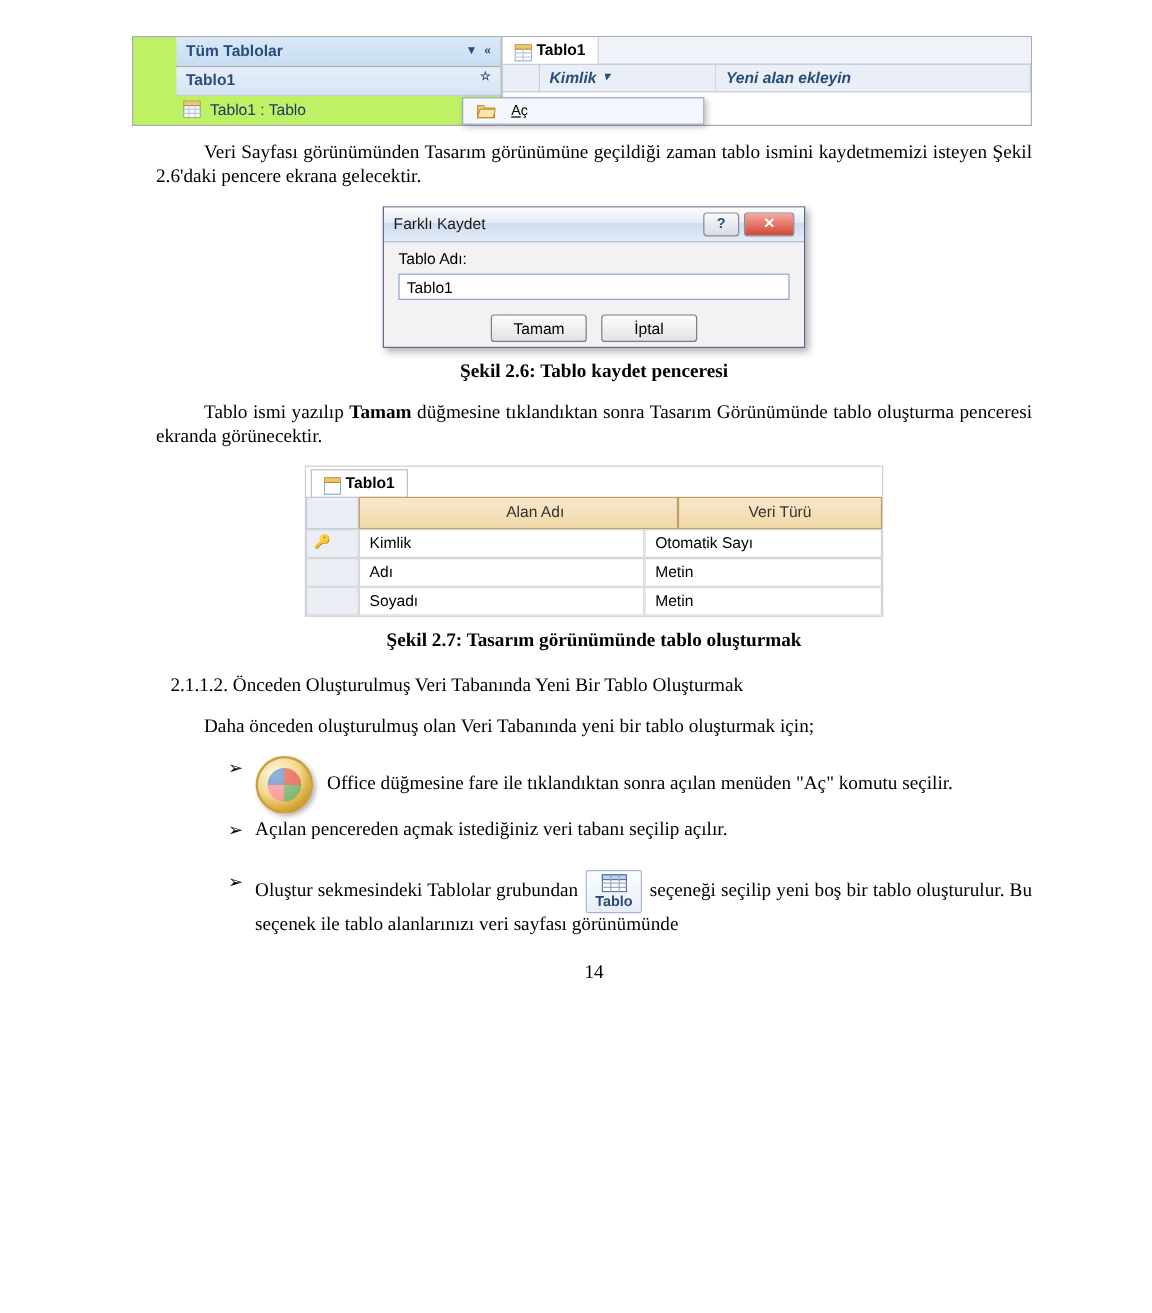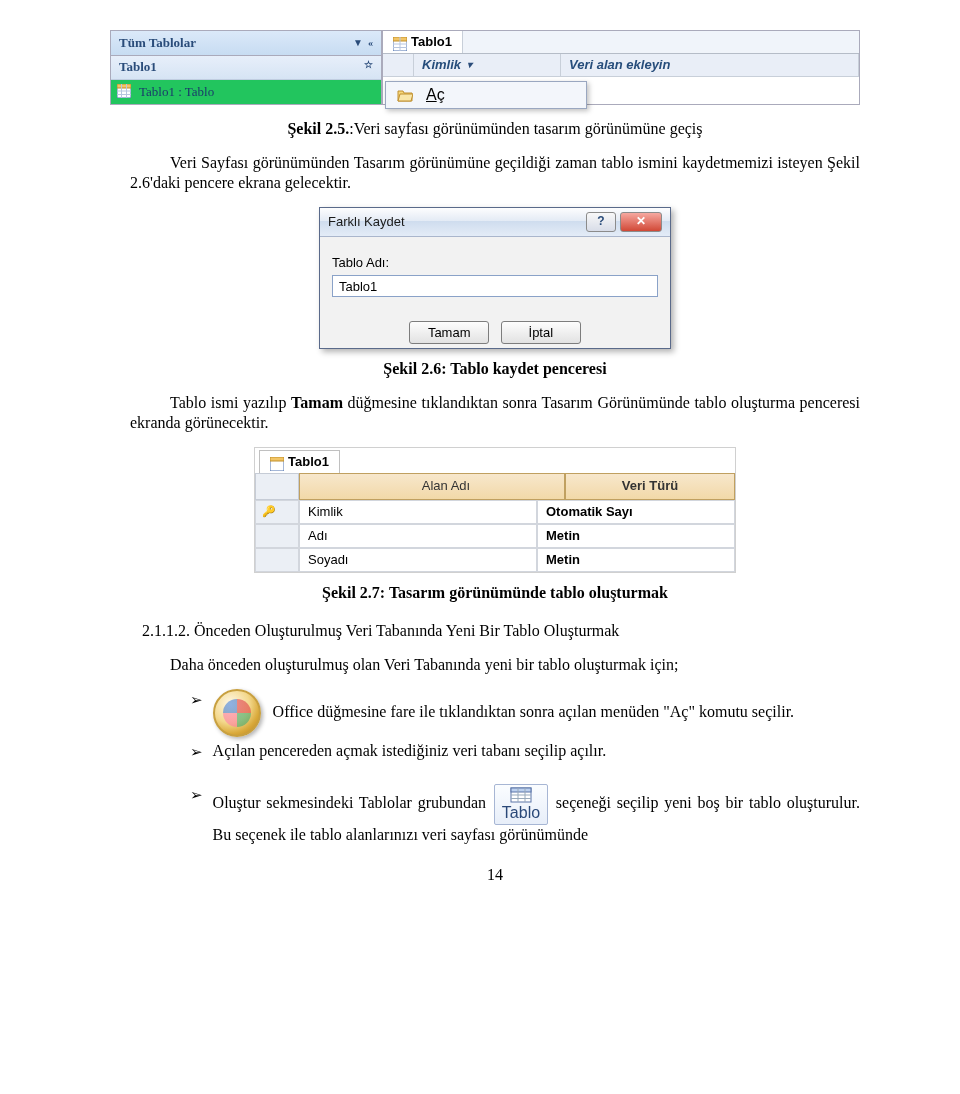--- a/index.html
+++ b/index.html
@@ -19,23 +19,24 @@
   
   .fig1 {
     display: flex;
     gap: 0;
     border-bottom: 0;
     margin-left: -20px;
   }
   .navpane {
     width: 270px;
     border: 1px solid #aab;
-    background: #22c55e;
-    font-family: Liberation Serif, serif;
+    background: #bef264;
+    font-family: Liberation Sans, sans-serif;
     font-size: 13px;
+    padding-left: 36px;
   }
   .navpane-header {
     background: linear-gradient(#dbe9f9, #c7dcf2);
     padding: 4px 8px;
     border-bottom: 1px solid #aab;
     display: flex;
     justify-content: space-between;
     align-items: center;
     color: #2a4c7a;
     font-weight: bold;
@@ -102,21 +103,21 @@
   .ds-col1 { width: 130px; }
   .ds-col2 { flex: 1; }
 
   .ctxmenu {
     position: relative;
     margin-left: -5px;
     width: 200px;
     border: 1px solid #9aa7c0;
     background: #f3f6fb;
     font-family: "Segoe UI", Tahoma, sans-serif;
-    font-size: 16px;
+    font-size: 12px;
     box-shadow: 2px 2px 5px rgba(0,0,0,0.25);
   }
   .ctxmenu-item {
     display: flex;
     align-items: center;
     gap: 10px;
     padding: 3px 8px;
   }
   .ctxmenu .mi-icon { width: 22px; display: flex; justify-content: center; }
   .ctxmenu .accel { text-decoration: underline; }
@@ -147,21 +148,21 @@
     gap: 28px;
   }
   .dlg-title-right { display: flex; gap: 4px; }
   .winbtn {
     width: 28px; height: 18px; border: 1px solid #8b8b8b;
     border-radius: 3px; display: flex; align-items: center; justify-content: center;
     font-size: 12px;
   }
   .winbtn.help { background: linear-gradient(#f8f8f8,#d8dde8); color: #2a4c7a; font-weight: bold;}
   .winbtn.close { background: linear-gradient(#f6a8a0,#d14836); color: #fff; font-weight: bold; width: 40px;}
-  .dlg-body { padding: 18px 12px; }
+  .dlg-body { padding: 6px 12px; }
   .dlg-input {
     width: 100%; box-sizing: border-box; height: 22px;
     border: 1px solid #8aa2c8; background: #fff; padding: 2px 6px;
     font-family: inherit; font-size: 13px;
   }
   .dlg-buttons { text-align: center; padding: 6px 0 4px; }
   .dlg-btn {
     display: inline-block; min-width: 80px; padding: 3px 14px; margin: 0 4px;
     border: 1px solid #7d7d7d; border-radius: 3px;
     background: linear-gradient(#fdfdfd,#e2e2e2);
@@ -183,21 +184,21 @@
   }
   .dv-headrow { display: flex; }
   .dv-head {
     background: linear-gradient(#f7e7cc,#f2d9a8);
     border: 1px solid #c0a060;
     padding: 4px 8px; color: #333; font-weight: normal;
     text-align: center;
   }
   .dv-c0 { width: 26px; background:#ebeff5; border-color:#c6ccd6; }
   .dv-c1 { width: 220px; padding-left: 36px; }
-  .dv-c2 { flex: 1; font-weight: bold; }
+  .dv-c2 { flex: 1; }
   .dv-row { display: flex; }
   .dv-cell {
     border: 1px solid #d2d6dd; padding: 3px 8px; background:#fff;
   }
   .dv-row .dv-c0 { background:#ebeff5; position: relative; }
   .keyicon { color:#c08000; font-size: 11px; position:absolute; left:6px; top:4px; }
 
   
   .h3 { font-weight: normal; margin: 18px 12px 10px; }
 
@@ -221,22 +222,22 @@
   }
   .office-btn::after{
     content:""; position:absolute; inset:8px; border-radius:50%;
     background: conic-gradient(#d34 0 90deg, #3a7 0 180deg, #f7a 0 270deg, #37d 0 360deg);
     opacity: 0.55;
   }
 
   .tablo-button {
     display:inline-block; vertical-align: middle;
     border:1px solid #a7b6d4; background:linear-gradient(#fbfdff,#e7eef9);
-    padding:2px 7px 1px; font-family:"Segoe UI",Tahoma,sans-serif; font-size:16px;
-    color:#2a4878; text-align:center; border-radius:2px; margin: 0 2px;
+    padding:2px 7px 1px; font-family:"Segoe UI",Tahoma,sans-serif; font-size:12px;
+    color:#2a4878; text-align:center; border-radius:2px; margin: 0 2px; font-weight: bold;
   }
   .tablo-button .tb-icon { display:block; margin: 0 auto 0; }
 
   .page-num { text-align: center; margin-top: 20px; }
 </style>
 </head>
 <body>
 
 <div class="page">
 
@@ -278,43 +279,40 @@
           <span>Tablo1</span>
         </div>
       </div>
       <div class="datasheet">
         <div class="ds-rowhead"></div>
         <div class="ds-colhead ds-col1">
           <span>Kimlik</span>
           <span class="chev">▾</span>
         </div>
         <div class="ds-colhead ds-col2">
-          <span>Veri alan ekleyin</span>
+          <span>Yeni alan ekleyin</span>
         </div>
       </div>
     </div>
   </div>
 
   <div style="display:flex; margin-left: 260px; margin-top:-24px;">
     <div class="ctxmenu">
       <div class="ctxmenu-item">
         <span class="mi-icon">
           <svg width="16" height="14" viewBox="0 0 16 14">
               <path d="M1 3 h5 l1 2 h8 v8 h-14 z" fill="#f6d77a" stroke="#c09030"></path>
               <path d="M3 6 h13 l-2 7 h-13 z" fill="#f9e6a8" stroke="#c09030"></path>
             </svg>
         </span>
         <span><span class="accel">A</span><span id="mo-rest">ç</span></span>
       </div>
     </div>
   </div>
 
-  <div class="caption">
-    <span>Şekil 2.5.</span><span style="font-weight:normal">:Veri sayfası görünümünden tasarım görünümüne geçiş</span>
-  </div>
 
   <div class="para indent">Veri Sayfası görünümünden Tasarım görünümüne geçildiği zaman tablo ismini kaydetmemizi isteyen Şekil 2.6'daki pencere ekrana gelecektir.</div>
 
   <div class="dialog">
     <div class="dlg-title">
       <span>Farklı Kaydet</span>
       <span class="dlg-title-right">
         <span class="winbtn help">?</span>
         <span class="winbtn close">✕</span>
       </span>

